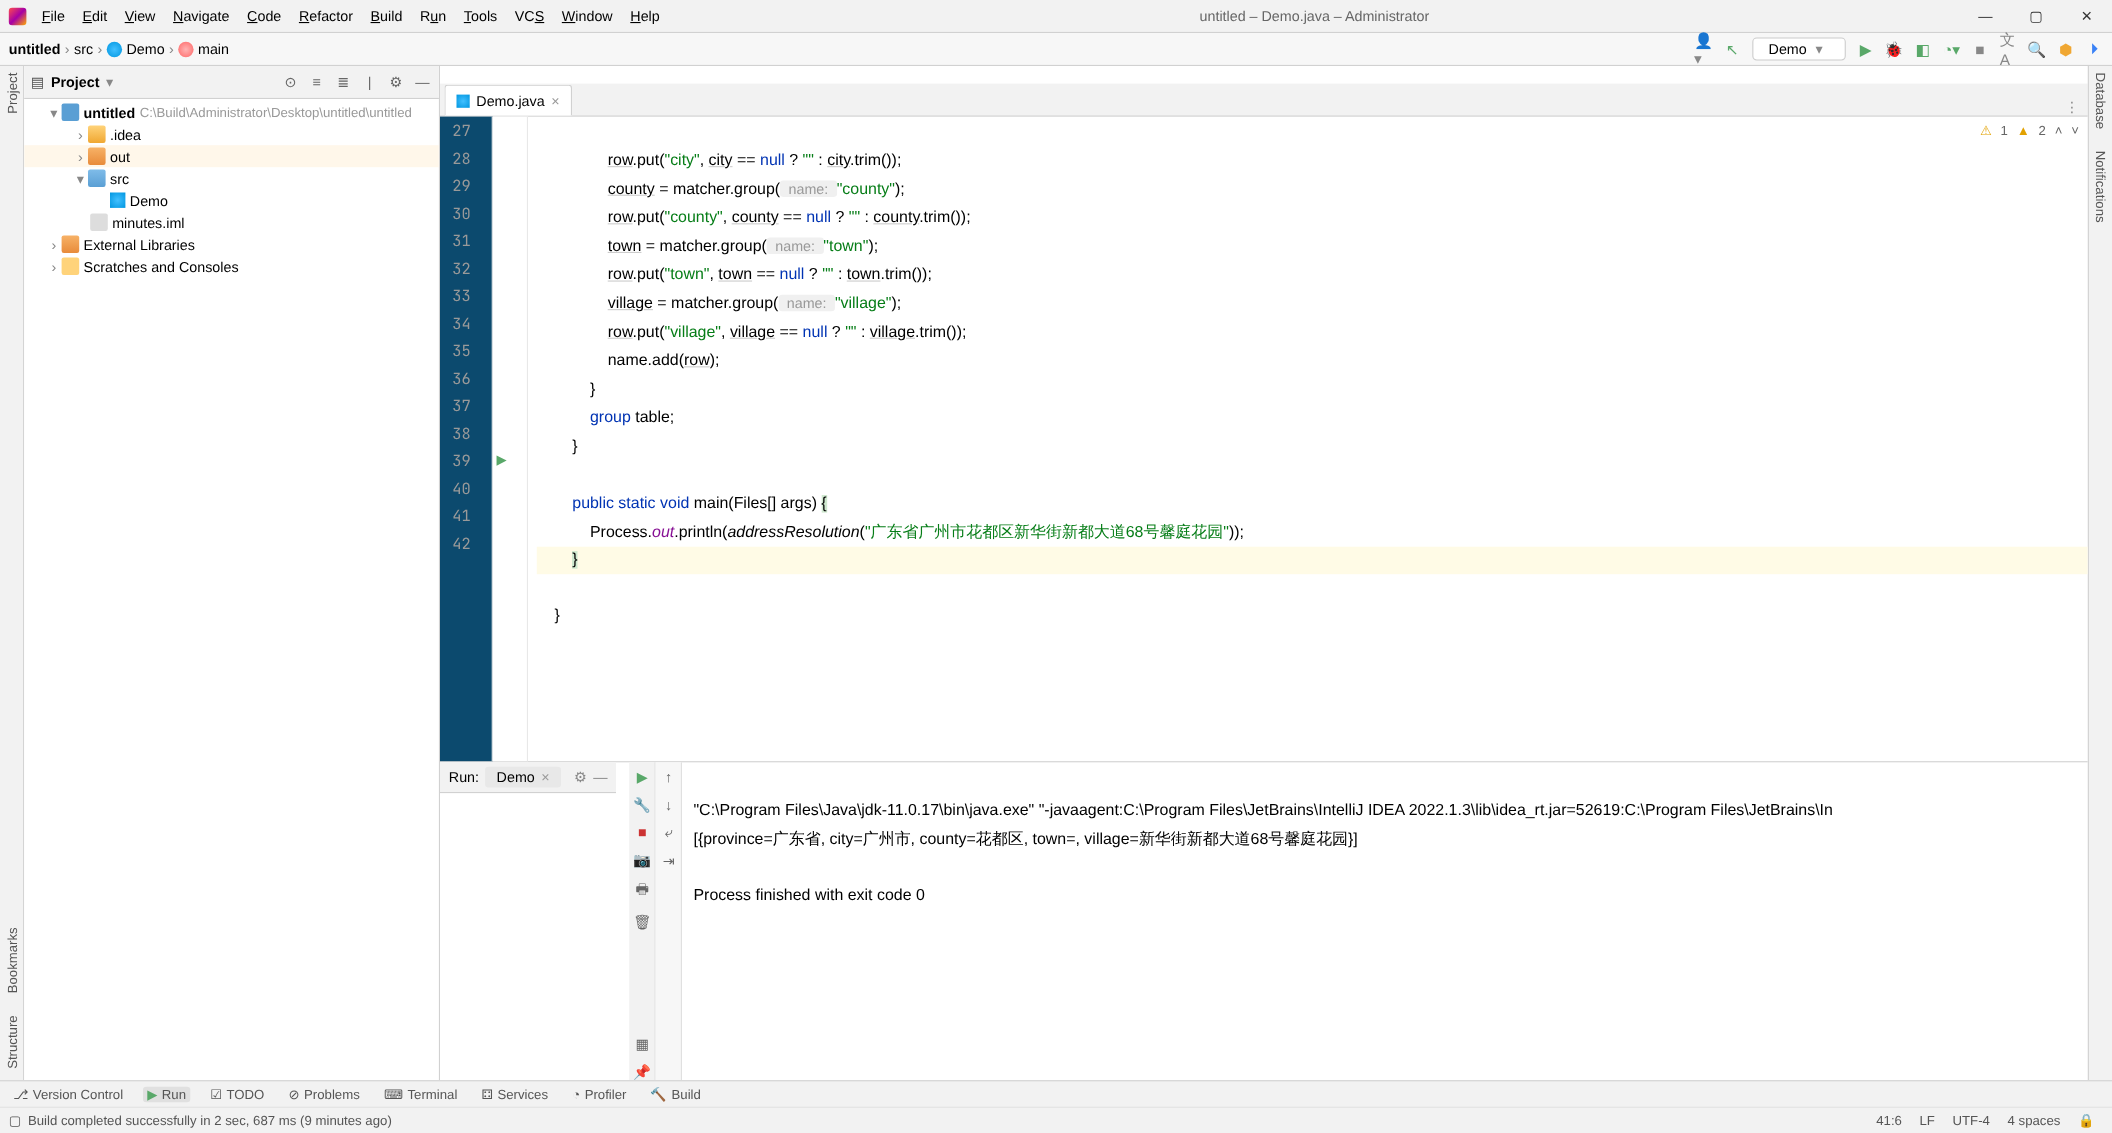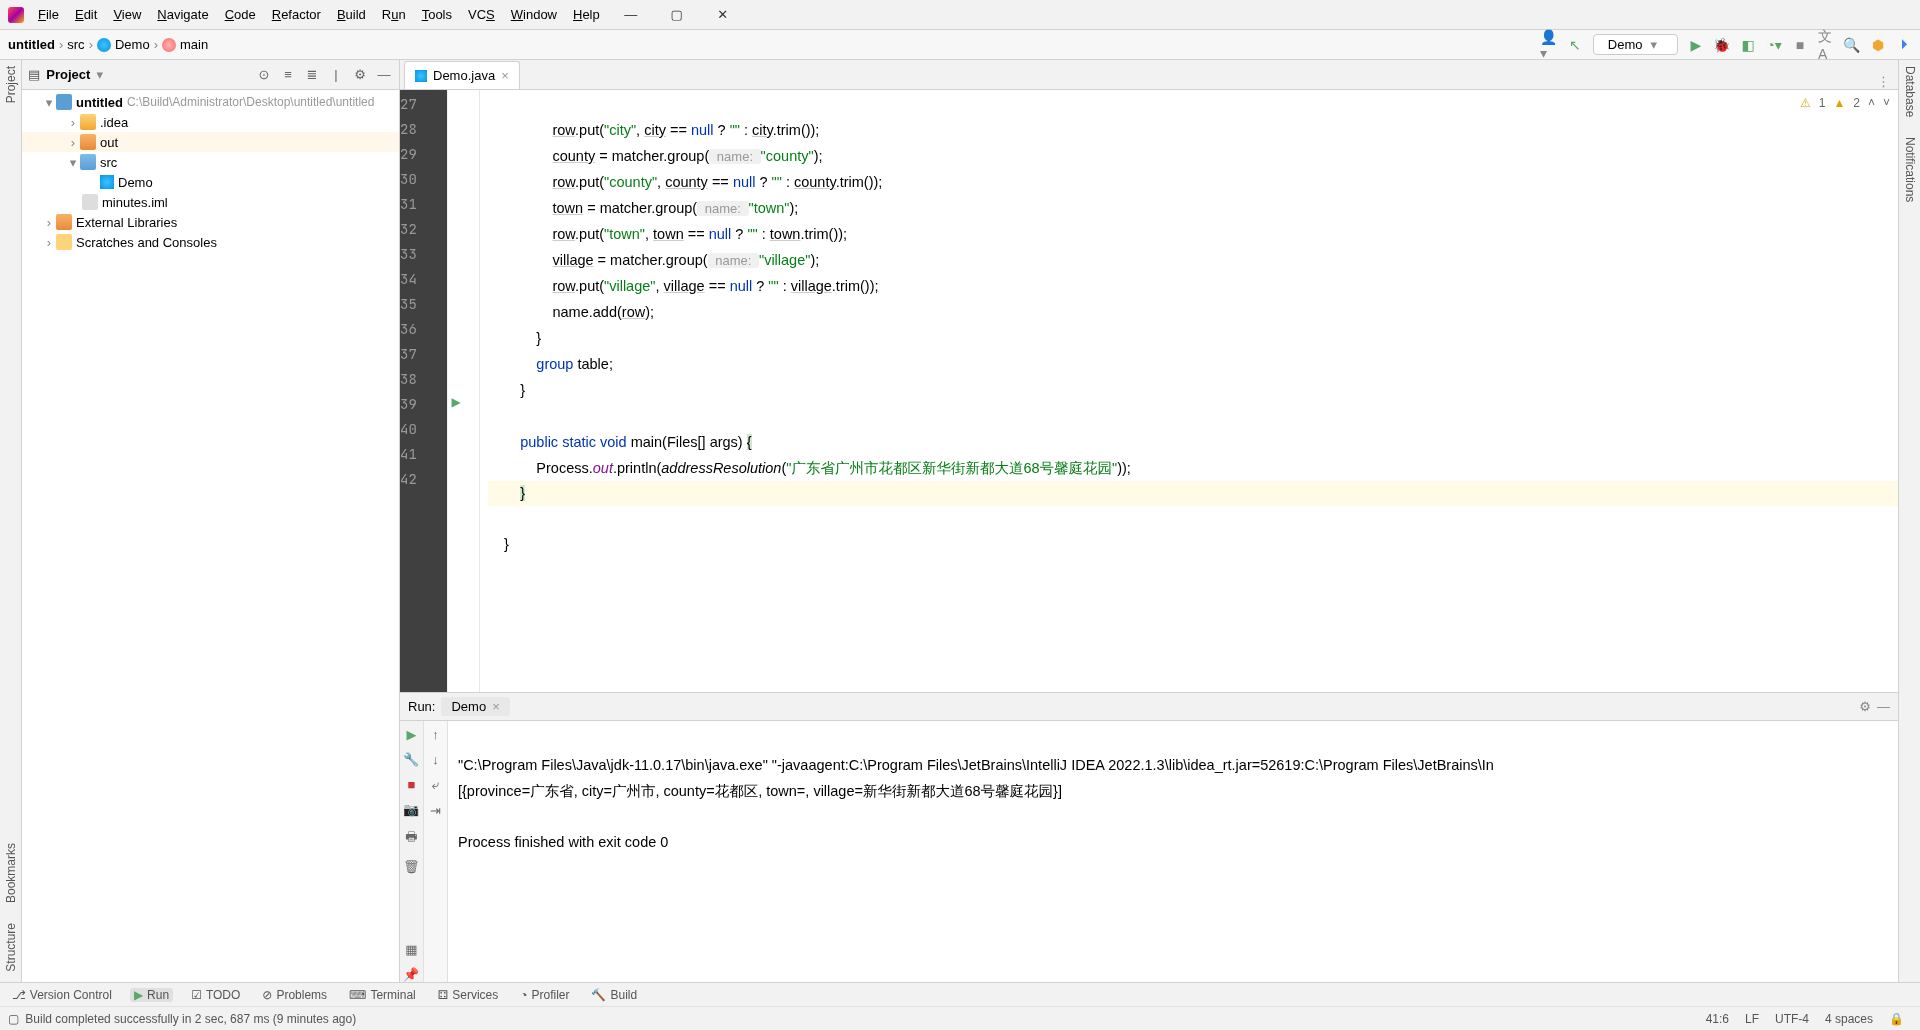--- a/index.html
+++ b/index.html
@@ -39,45 +39,45 @@
 .tree { flex: 1; overflow: auto; padding: 2px 0; }
 .tree-row { display: flex; align-items: center; height: 20px; padding-left: 4px; white-space: nowrap; }
 .tree-row.sel { background: #fff7ea; }
 .tree-row .arrow { width: 14px; text-align: center; color: #888; }
 .tree-row .ficon { width: 16px; height: 16px; margin-right: 4px; }
 .folder { background: linear-gradient(#ffd37a,#f0a732); border-radius: 2px; }
 .folder-blue { background: linear-gradient(#7fbce9,#5a9fd4); border-radius: 2px; }
 .module { background: #5a9fd4; border-radius: 2px; }
 .path-text { color: #999; font-size: 12px; margin-left: 4px; }
 
-.editor-area { flex: 1; display: flex; flex-direction: column; min-width: 0; }
+.editor-area { flex: 1; display: flex; flex-direction: column; min-width: 0; margin-top: 16px; }
 .editor-tabs { height: 30px; background: #f2f2f2; border-bottom: 1px solid #d1d1d1; display: flex; align-items: flex-end; }
 .editor-tab { height: 28px; padding: 0 10px; background: #fff; border: 1px solid #d1d1d1; border-bottom: none; display: flex; align-items: center; gap: 6px; margin-left: 4px; border-radius: 3px 3px 0 0; }
 .editor-tab .close { color: #999; }
 .editor-tabs .et-right { margin-left: auto; padding: 0 8px; color: #888; }
 
 .editor-body { flex: 1; display: flex; min-height: 0; position: relative; }
-.gutter-nums { width: 48px; background: #404040; border-right: 1px solid #f0f0f0; text-align: left; padding: 2px 8px 2px 0; color: #999; font-family: "JetBrains Mono","Consolas",monospace; font-size: 14px; line-height: 25px; }
+.gutter-nums { width: 48px; background: #0c4a6e; border-right: 1px solid #f0f0f0; text-align: center; padding: 2px 8px 2px 0; color: #999; font-family: "JetBrains Mono","Consolas",monospace; font-size: 14px; line-height: 25px; }
 .gutter-run { width: 16px; background: #fff; }
 .gutter-run .runmark { color: #59a869; font-size: 12px; line-height: 25px; text-align: center; }
 .gutter-fold { width: 16px; background: #fff; border-right: 1px solid #e8e8e8; }
 .code { flex: 1; overflow: auto; font-family: "JetBrains Mono","Consolas",monospace; font-size: 14.5px; line-height: 25px; padding: 2px 0 2px 8px; white-space: pre; }
 .code .kw { color: #0033b3; }
 .code .str { color: #067d17; }
 .code .hint { color: #999; background: #f0f0f0; padding: 0 4px; border-radius: 3px; font-size: 13px; }
 .code .ital { font-style: italic; color: #871094; }
 .code .ital2 { font-style: italic; }
 .code .var-u { text-decoration: underline; text-decoration-color: #ccc; text-align: center; }
 .code .cjk { color: #067d17; }
 .code .hl-line { background: #fffbe6; display: block; }
 .code .brace-match { background: #cfe8cf; }
 .warn-strip { position: absolute; right: 4px; top: 4px; display: flex; align-items: center; gap: 8px; font-size: 12px; color: #666; background: #fff; padding: 2px 4px; }
 .warn-strip .ywarn { color: #e2a100; }
 
-.run-panel { height: 290px; border-top: 1px solid #d1d1d1; display: flex; flex-direction: column; }
+.run-panel { height: 290px; border-top: 1px solid #d1d1d1; display: flex; flex-direction: row; gap: 12px; }
 .run-header { height: 28px; background: #f2f2f2; border-bottom: 1px solid #d1d1d1; display: flex; align-items: center; padding: 0 8px; gap: 6px; }
 .run-header .rtab { padding: 2px 10px; background: #e8e8e8; border-radius: 3px; display: flex; align-items: center; gap: 6px; }
 .run-header .spacer { flex: 1; }
 .run-body { flex: 1; display: flex; }
 .run-side { width: 24px; background: #f2f2f2; border-right: 1px solid #e0e0e0; display: flex; flex-direction: column; align-items: center; padding-top: 6px; gap: 10px; color: #666; }
 .run-side2 { width: 24px; background: #f7f7f7; border-right: 1px solid #e0e0e0; display: flex; flex-direction: column; align-items: center; padding-top: 6px; gap: 10px; color: #666; }
 .console { flex: 1; font-family: "JetBrains Mono","Consolas",monospace; font-size: 14.5px; line-height: 25px; padding: 6px 10px; white-space: pre; overflow: auto; }
 
 .bottom-tabs { height: 24px; background: #f2f2f2; border-top: 1px solid #d1d1d1; display: flex; align-items: center; padding: 0 8px; gap: 14px; font-size: 12px; color: #555; }
 .bottom-tabs .bt { display: flex; align-items: center; gap: 4px; padding: 0 4px; }
@@ -98,20 +98,21 @@
     <span><u>N</u>avigate</span>
     <span><u>C</u>ode</span>
     <span><u>R</u>efactor</span>
     <span><u>B</u>uild</span>
     <span>R<u>u</u>n</span>
     <span><u>T</u>ools</span>
     <span>VC<u>S</u></span>
     <span><u>W</u>indow</span>
     <span><u>H</u>elp</span>
   </div>
+  <div class="title-center">untitled – Demo.java – Administrator</div>
   <div class="win-controls">
     <div>—</div>
     <div>▢</div>
     <div>✕</div>
   </div>
 </div>
 
 <div class="toolbar2">
   <div class="breadcrumb">
     <b>untitled</b>

